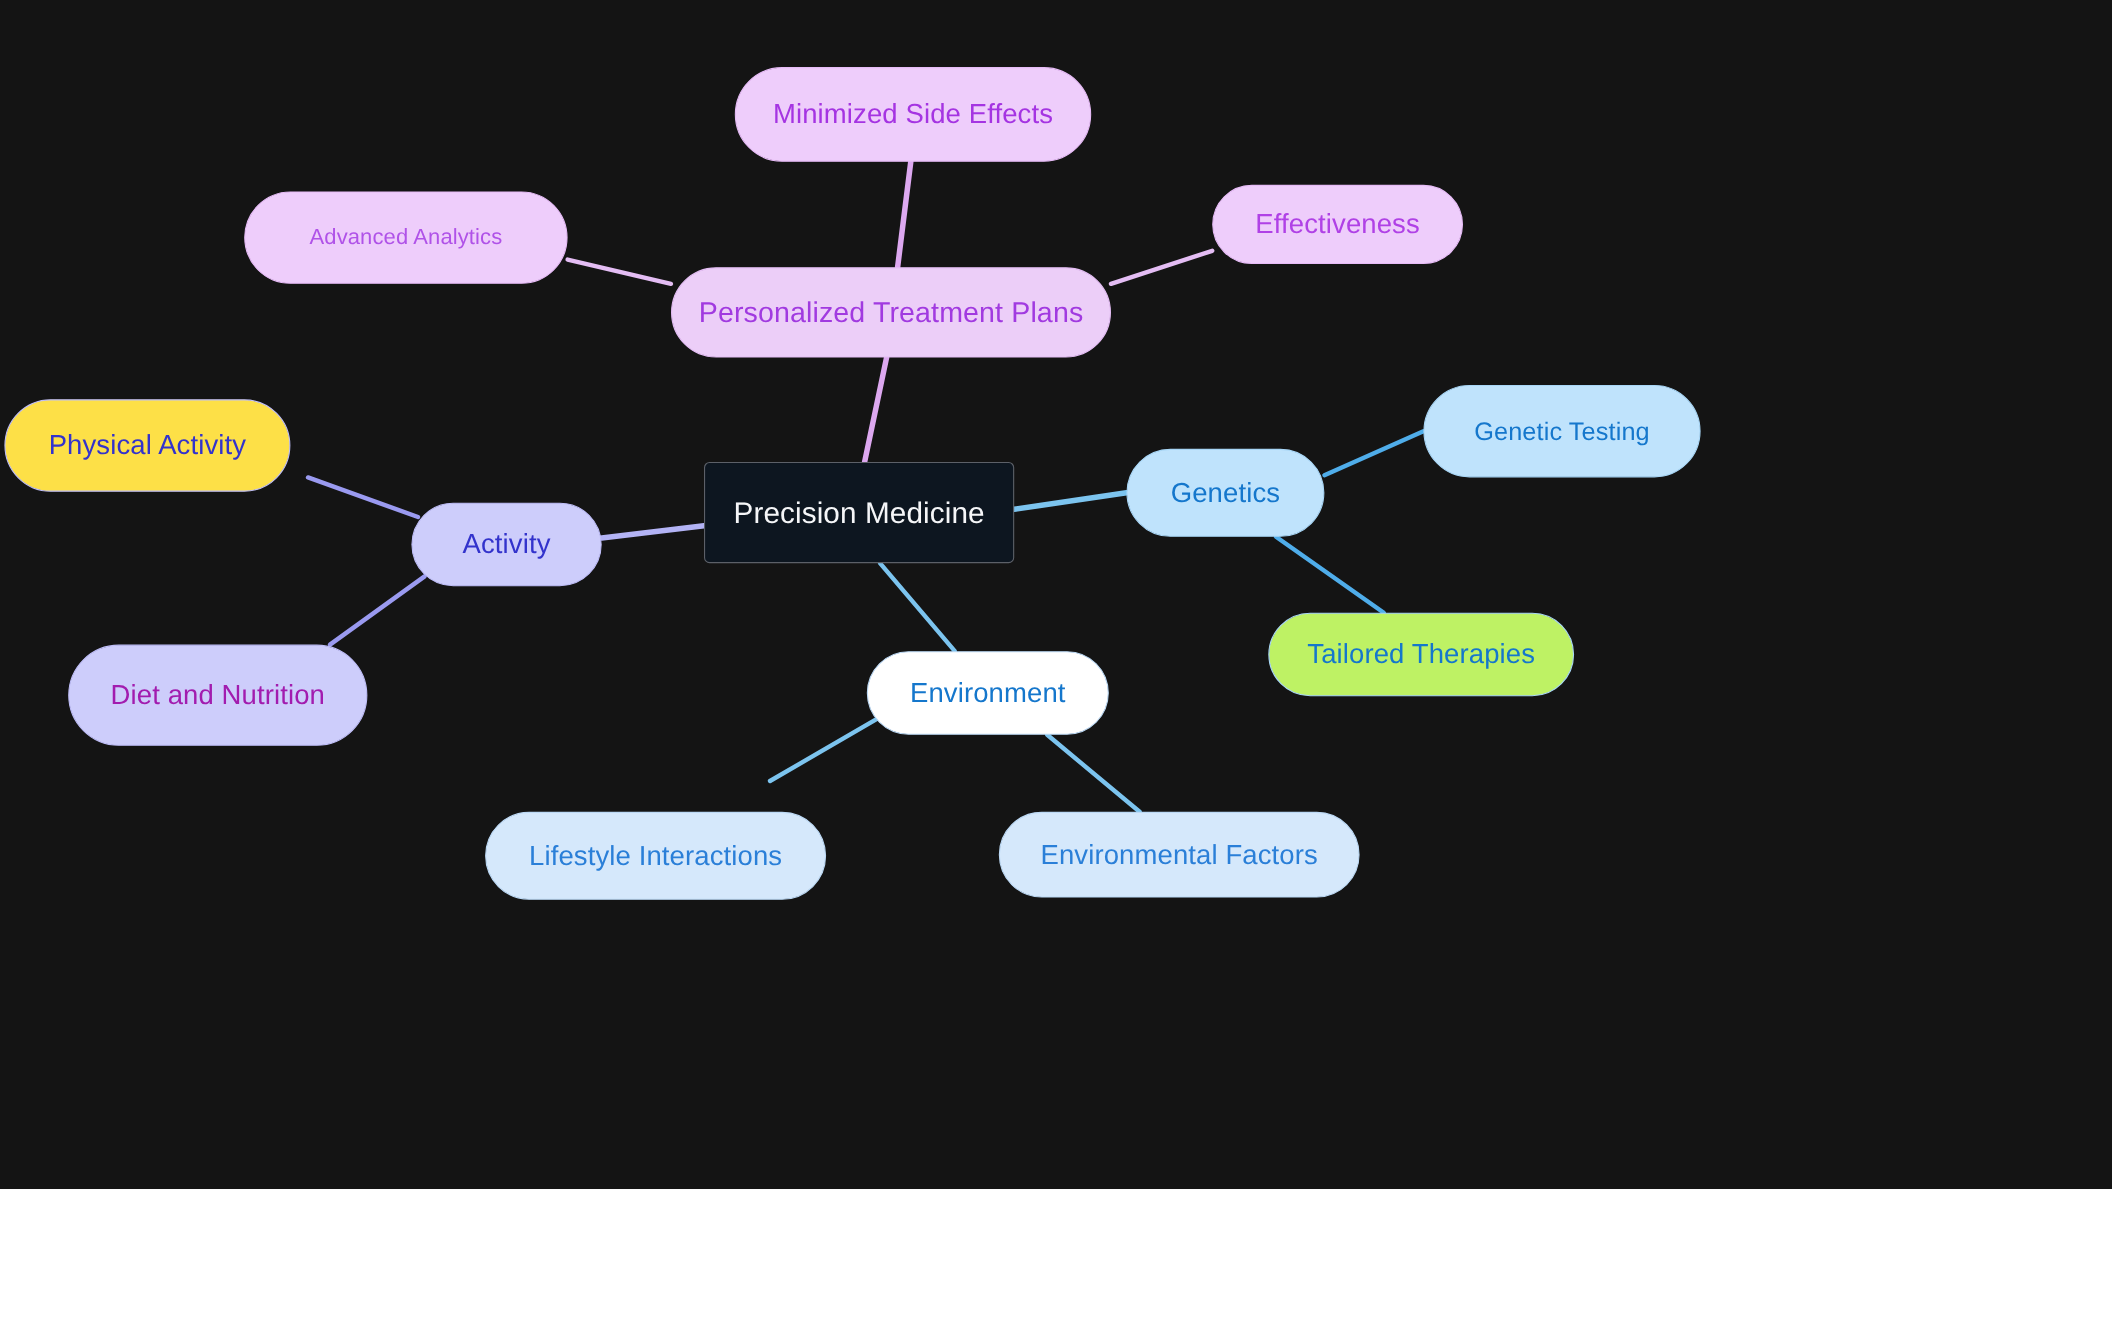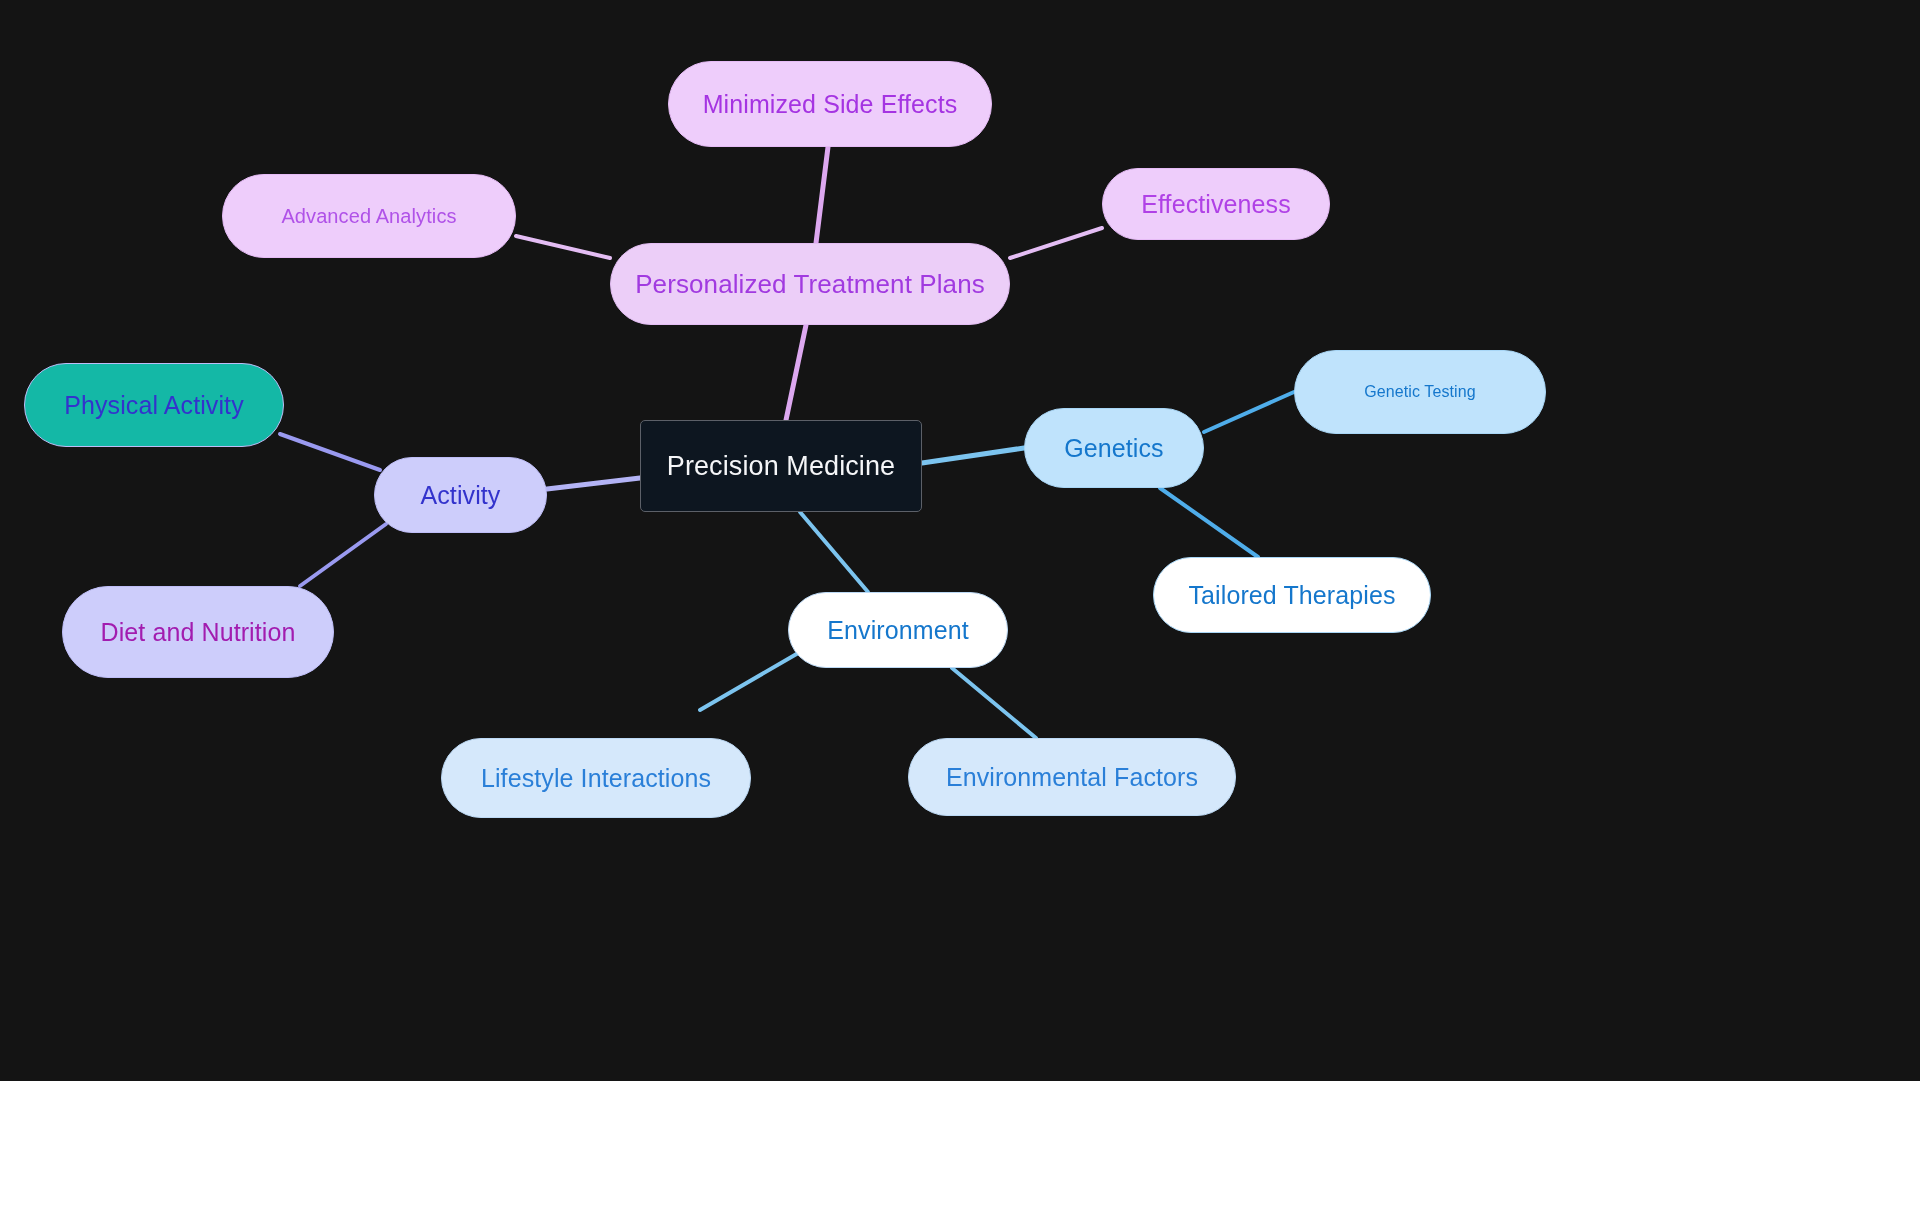--- a/index.html
+++ b/index.html
@@ -91,33 +91,33 @@
         </div>
         <div class="node" style="left: 222px; top: 174px; width: 294px; height: 84px; background: rgb(238, 205, 251); color: rgb(176, 82, 232); border: 1px solid rgb(230, 187, 246); font-size: 20px;">
           <span class="label">Advanced Analytics</span>
         </div>
         <div class="node" style="left: 1102px; top: 168px; width: 228px; height: 72px; background: rgb(238, 205, 251); color: rgb(176, 65, 230); border: 1px solid rgb(230, 187, 246); font-size: 25px;">
           <span class="label">Effectiveness</span>
         </div>
         <div class="node" style="left: 374px; top: 457px; width: 173px; height: 76px; background: rgb(205, 205, 251); color: rgb(51, 51, 204); border: 1px solid rgb(190, 189, 247); font-size: 25px;">
           <span class="label">Activity</span>
         </div>
-        <div class="node" style="left: 24px; top: 363px; width: 260px; height: 84px; background: #14b8a6; color: rgb(51, 51, 204); border: 1px solid rgb(190, 189, 247); font-size: 25px;">
+        <div class="node" style="left: 4px; top: 363px; width: 260px; height: 84px; background: #fde047; color: rgb(51, 51, 204); border: 1px solid rgb(190, 189, 247); font-size: 25px;">
           <span class="label">Physical Activity</span>
         </div>
         <div class="node" style="left: 62px; top: 586px; width: 272px; height: 92px; background: rgb(205, 205, 251); color: #a21caf; border: 1px solid rgb(190, 189, 247); font-size: 25px;">
           <span class="label">Diet and Nutrition</span>
         </div>
         <div class="node" style="left: 1024px; top: 408px; width: 180px; height: 80px; background: rgb(191, 227, 252); color: rgb(21, 119, 204); border: 1px solid rgb(168, 214, 246); font-size: 25px;">
           <span class="label">Genetics</span>
         </div>
-        <div class="node" style="left: 1294px; top: 350px; width: 252px; height: 84px; background: rgb(191, 227, 252); color: rgb(21, 119, 204); border: 1px solid rgb(168, 214, 246); font-size: 16px;">
+        <div class="node" style="left: 1294px; top: 350px; width: 252px; height: 84px; background: rgb(191, 227, 252); color: rgb(21, 119, 204); border: 1px solid rgb(168, 214, 246); font-size: 23px;">
           <span class="label">Genetic Testing</span>
         </div>
-        <div class="node" style="left: 1153px; top: 557px; width: 278px; height: 76px; background: #ffffff; color: rgb(21, 119, 204); border: 1px solid rgb(168, 214, 246); font-size: 25px;">
+        <div class="node" style="left: 1153px; top: 557px; width: 278px; height: 76px; background: #bef264; color: rgb(21, 119, 204); border: 1px solid rgb(168, 214, 246); font-size: 25px;">
           <span class="label">Tailored Therapies</span>
         </div>
         <div class="node" style="left: 788px; top: 592px; width: 220px; height: 76px; background: #ffffff; color: rgb(21, 119, 204); border: 1px solid rgb(188, 217, 245); font-size: 25px;">
           <span class="label">Environment</span>
         </div>
         <div class="node" style="left: 441px; top: 710px; width: 310px; height: 80px; background: rgb(213, 232, 251); color: rgb(42, 127, 216); border: 1px solid rgb(188, 217, 245); font-size: 25px; margin-top: 28px;">
           <span class="label">Lifestyle Interactions</span>
         </div>
         <div class="node" style="left: 908px; top: 738px; width: 328px; height: 78px; background: rgb(213, 232, 251); color: rgb(42, 127, 216); border: 1px solid rgb(188, 217, 245); font-size: 25px;">
           <span class="label">Environmental Factors</span>

